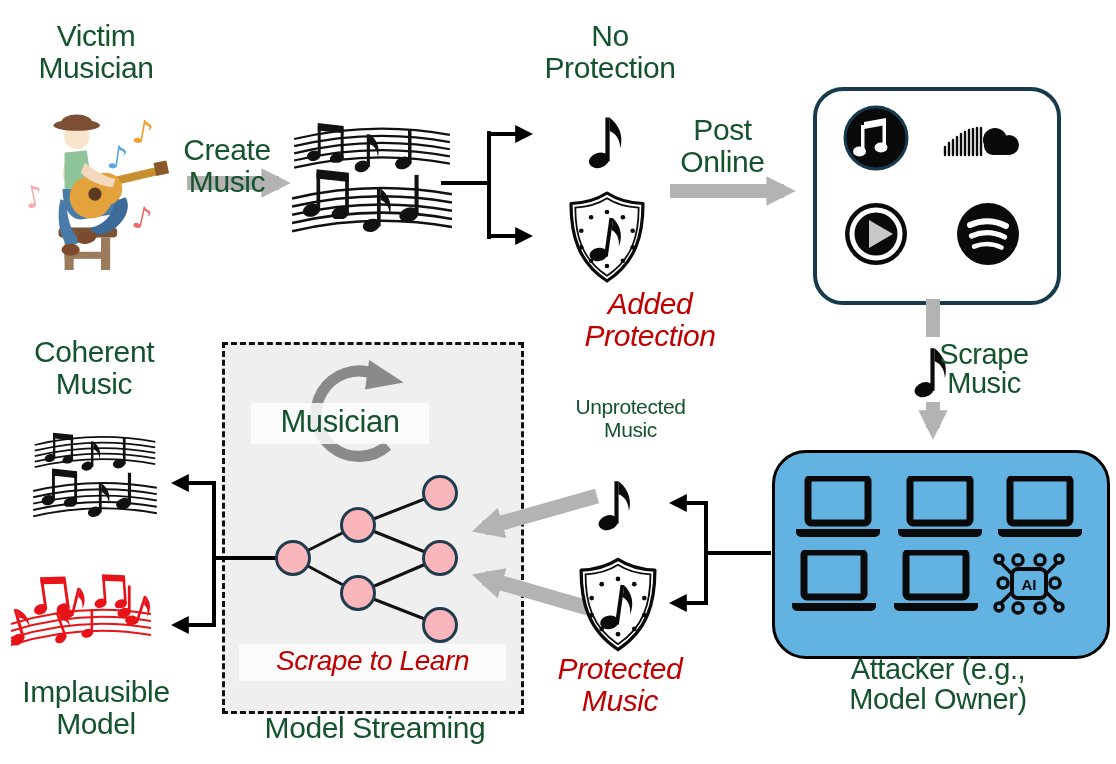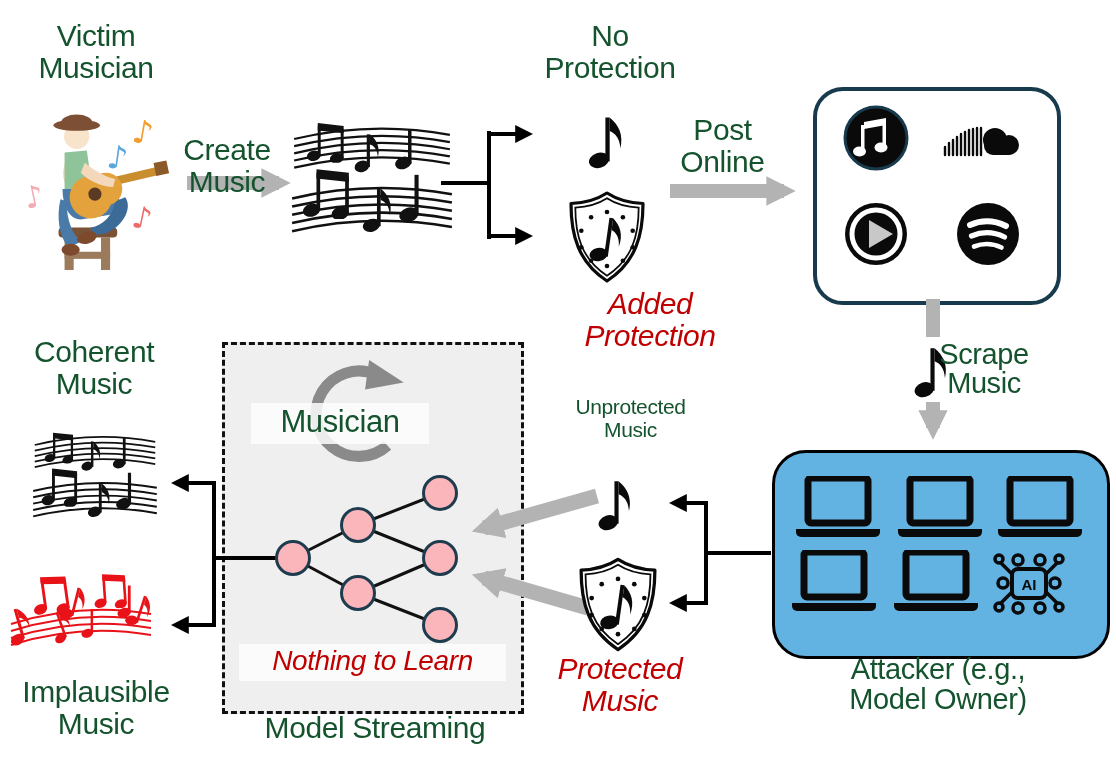--- a/index.html
+++ b/index.html
@@ -325,20 +325,20 @@
 Online</div>
   <div class="lbl" style="left:920px;top:340px;width:128px;font-size:29px;line-height:1.0;">Scrape
 Music</div>
   <div class="lbl" style="left:772px;top:655px;width:332px;font-size:29px;line-height:1.02;">Attacker (e.g.,
 Model Owner)</div>
   <div class="lbl" style="left:528px;top:396px;width:205px;font-size:21px;">Unprotected
 Music</div>
   <div class="lbl red" style="left:524px;top:653px;width:192px;">Protected
 Music</div>
   <div class="lbl" style="left:251px;top:405px;width:178px;font-size:31px;">Musician</div>
-  <div class="lbl red" style="left:239px;top:646px;width:267px;font-size:28px;">Nothing to Learn</div>
+  <div class="lbl red" style="left:239px;top:646px;width:267px;font-size:28px;">Scrape to Learn</div>
   <div class="lbl" style="left:250px;top:712px;width:250px;">Model Streaming</div>
   <div class="lbl" style="left:10px;top:336px;width:168px;">Coherent
 Music</div>
   <div class="lbl" style="left:0px;top:676px;width:192px;line-height:1.05;">Implausible
-Music</div>
+Model</div>
 
 </div>
 
 </body></html>

